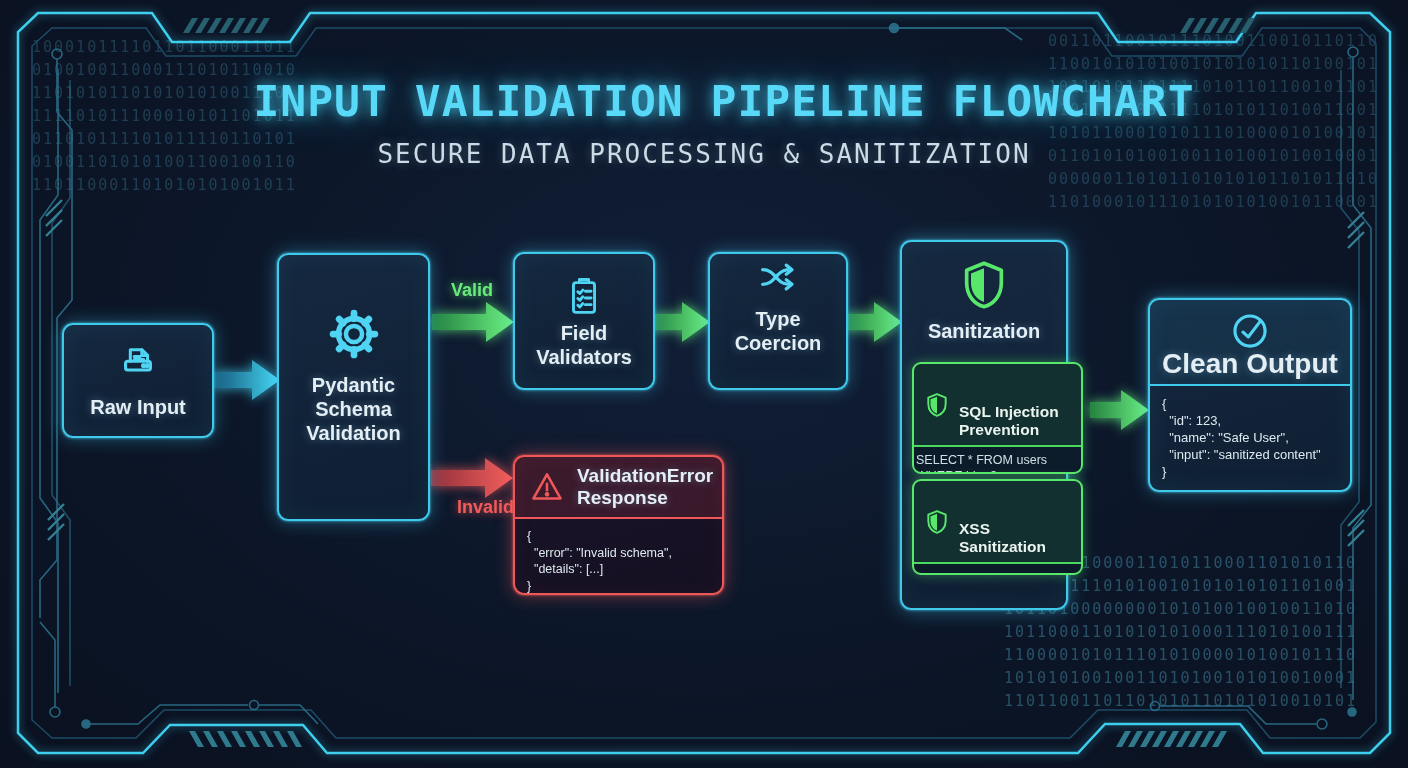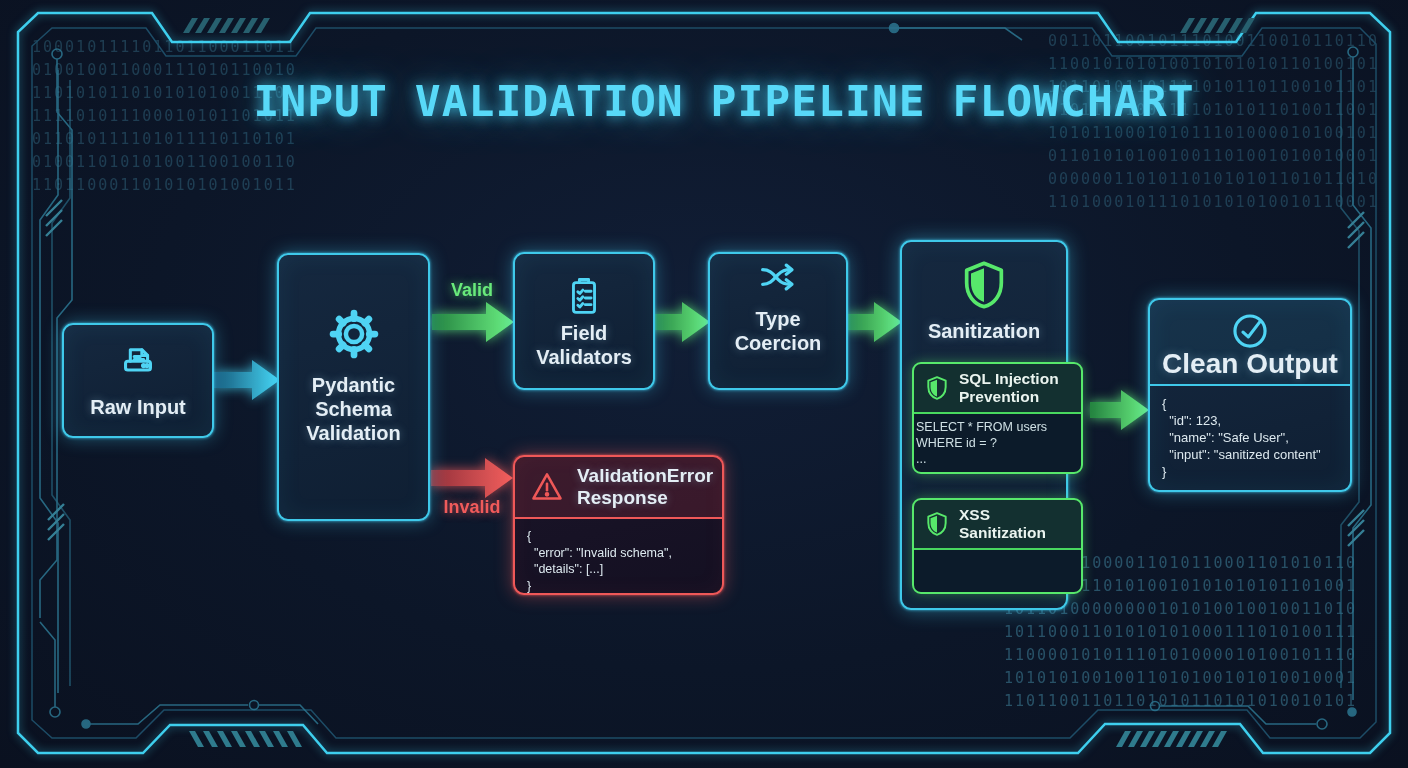--- a/index.html
+++ b/index.html
@@ -29,42 +29,42 @@
     display:flex;flex-direction:column;align-items:center;color:#e4eef5;}
   .nlabel{font-weight:bold;font-size:20px;line-height:24px;text-align:center;
     white-space:pre-line;text-shadow:0 0 9px rgba(170,225,255,.35);}
   .icon{flex:0 0 auto;}
 
   
   .subnode{position:absolute;border:2px solid #57e86b;border-radius:9px;overflow:hidden;
     background:#0c1b2a;box-shadow:0 0 12px rgba(87,232,107,.40);}
   .subhead{display:flex;align-items:center;gap:9px;padding:6px 10px;
     background:rgba(87,232,107,.10);border-bottom:2px solid #49d95f;}
-  .subtitle-sm{font-weight:bold;font-size:15.5px;line-height:18px;white-space:pre-line;color:#eaf4ef;}
+  .subtitle-sm{font-weight:bold;font-size:15.5px;line-height:18px;white-space:pre-line;color:#eaf4ef;margin-top:33px;}
   .subcode{padding:5px 2px;font-size:12.5px;line-height:16px;white-space:pre;color:#cfe0e4;}
 
   
   .nhead{align-self:stretch;display:flex;flex-direction:column;align-items:center;
     padding:10px 0 8px;background:rgba(63,201,234,.07);border-bottom:2px solid #3fc9ea;}
   .ncode{align-self:stretch;padding:9px 12px;font-size:13px;line-height:17px;
     white-space:pre;color:#dde9ef;text-align:left;}
 
   
   .node.red{border-color:#ef5858;
     box-shadow:0 0 18px rgba(239,88,88,.45),0 0 3px rgba(239,88,88,.9),inset 0 0 22px rgba(239,88,88,.06);
     background:linear-gradient(165deg,#1a1428 0%,#141022 100%);}
   .node.red .nhead{background:rgba(214,62,74,.18);border-bottom:2px solid #ef5858;
     flex-direction:row;gap:12px;justify-content:flex-start;padding:8px 12px 8px 14px;}
   .node.red .nlabel{font-size:19px;line-height:22px;text-align:left;}
   .node.red .ncode{font-size:12.5px;line-height:16.5px;}
 
   
   .edge-label{position:absolute;font-weight:bold;font-size:18px;text-align:center;width:84px;}
   .edge-label.green{color:#69ea7b;text-shadow:0 0 10px rgba(90,235,120,.8);}
-  .edge-label.red{color:#f15b5b;text-shadow:0 0 10px rgba(241,91,91,.8);}
+  .edge-label.red{color:#f15b5b;text-shadow:0 0 10px rgba(241,91,91,.8);text-align:right;}
 
   .glow-cyan{filter:drop-shadow(0 0 6px rgba(70,215,245,.75));}
   .glow-green{filter:drop-shadow(0 0 6px rgba(95,235,125,.8));}
   .glow-red{filter:drop-shadow(0 0 6px rgba(240,90,90,.8));}
 </style>
 </head>
 <body>
 
 <div class="stage">
 
@@ -186,20 +186,21 @@
     </defs>
     <polygon class="glow-cyan" points="214,372 252,372 252,360 280,380 252,400 252,388 214,388" fill="url(#gradCyan)"></polygon>
     <polygon class="glow-green" points="432,314 486,314 486,302 514,322 486,342 486,330 432,330" fill="url(#gradGreen)"></polygon>
     <polygon class="glow-green" points="652,314 682,314 682,302 710,322 682,342 682,330 652,330" fill="url(#gradGreen)"></polygon>
     <polygon class="glow-green" points="844,314 874,314 874,302 902,322 874,342 874,330 844,330" fill="url(#gradGreen)"></polygon>
     <polygon class="glow-green" points="1090,402 1121,402 1121,390 1149,410 1121,430 1121,418 1090,418" fill="url(#gradGreen)"></polygon>
     <polygon class="glow-red" points="431,470 485,470 485,458 513,478 485,498 485,486 431,486" fill="url(#gradRed)"></polygon>
   </svg>
 
   <div class="title">INPUT VALIDATION PIPELINE FLOWCHART</div>
+  <div class="subtitle">SECURE DATA PROCESSING &amp; SANITIZATION</div>
 
   <div class="edge-label green" style="left:430px;top:280px;">Valid</div>
   <div class="edge-label red" style="left:430px;top:497px;">Invalid</div>
 
   <div class="node" style="left:62px;top:323px;width:148px;height:111px;justify-content:center;gap:7px;">
     <svg class="icon" width="46" height="46" viewBox="0 0 24 24" fill="none" stroke="#4fd4f4" stroke-width="1.6" stroke-linecap="round" stroke-linejoin="round">
       <path d="M8 10 V4 h6 l3 3 v3"></path>
         <path d="M14 4 v3 h3"></path>
       <path d="M10 7.6 h3.2 M10 9.2 h5"></path>
       <rect x="5.5" y="10" width="13" height="4.6" rx="1.2"></rect>
@@ -265,21 +266,21 @@
           <path d="M12 4.3 L6 6.7 V11 C6 15.3 8.4 18.7 12 19.8 Z" fill="#57e86b"></path>
         </svg>
         <div class="subtitle-sm">SQL Injection
 Prevention</div>
       </div>
       <div class="subcode">SELECT * FROM users
 WHERE id = ?
 ...</div>
     </div>
 
-    <div class="subnode" style="left:10px;top:256px;width:167px;height:92px;">
+    <div class="subnode" style="left:10px;top:237px;width:167px;height:92px;">
       <div class="subhead">
         <svg width="26" height="26" viewBox="0 0 24 24">
           <path d="M12 2 L20 5.2 V11 C20 16.6 16.7 20.9 12 22 C7.3 20.9 4 16.6 4 11 V5.2 Z" fill="none" stroke="#57e86b" stroke-width="1.8" stroke-linejoin="round"></path>
           <path d="M12 4.3 L6 6.7 V11 C6 15.3 8.4 18.7 12 19.8 Z" fill="#57e86b"></path>
         </svg>
         <div class="subtitle-sm">XSS
 Sanitization</div>
       </div>
     </div>
   </div>

